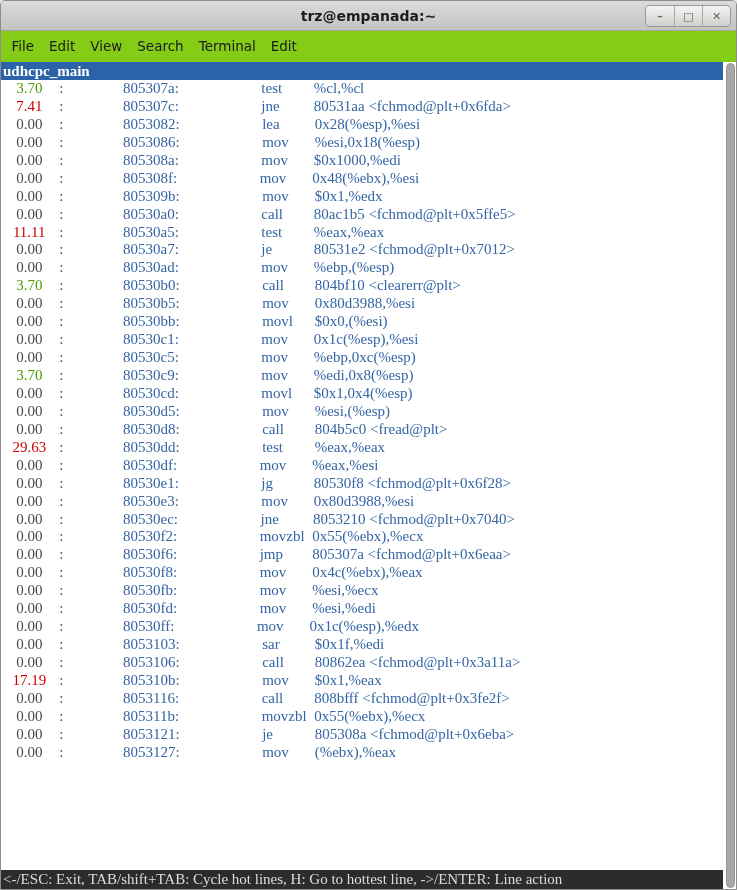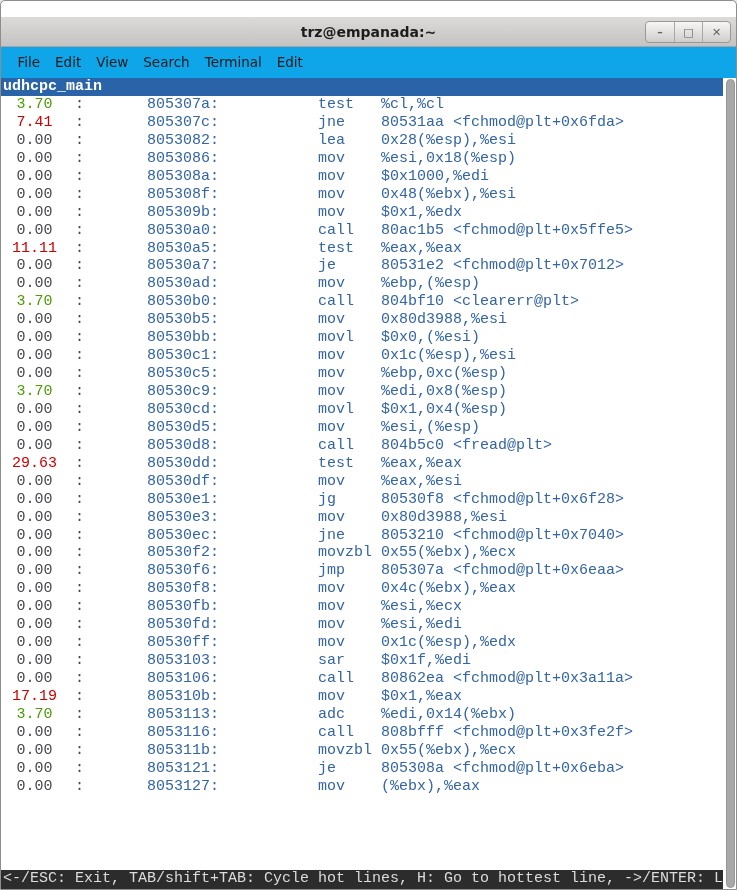--- a/index.html
+++ b/index.html
@@ -12,21 +12,21 @@
     display:flex; flex-direction:column;
     font-family:"DejaVu Sans", sans-serif;
     background:#ffffff;
   }
   
   .titlebar {
     height:30px; flex:0 0 30px;
     background:linear-gradient(#dcdbda,#c5c3c1);
     border-bottom:1px solid #a6a4a2;
     position:relative;
-    display:flex; align-items:center; justify-content:center;margin-top:16px;
+    display:flex; align-items:center; justify-content:center;
   }
   .title-text {
     font-size:14px; font-weight:bold; color:#1c1c1c;
   }
   .win-controls {
     position:absolute; right:5px; top:4px;
     display:flex;
     border:1px solid #9b9997;
     border-radius:4px;
     overflow:hidden;
@@ -37,31 +37,31 @@
     display:flex; align-items:center; justify-content:center;
     font-size:11px; font-weight:bold; color:#636361;
     border-left:1px solid #aaa8a6;
     cursor:default;
     background:transparent;
   }
   .win-btn:first-child { border-left:none; }
   
   .menubar {
     height:31px; flex:0 0 31px;
-    background:#0ea5e9;
+    background:#84cc16;
     display:flex; align-items:center;
-    padding-left:9px;
+    padding-left:3px;
     font-size:13.5px; color:#1b1b1b;
   }
   .menu-item { padding:0 7.5px; line-height:31px; }
   
   .terminal { flex:1; display:flex; background:#ffffff; min-height:0; }
   .term-main { flex:1; min-width:0; display:flex; flex-direction:column; }
   .term-main, .sym-header, .statusbar {
-    font-family:Liberation Mono, monospace;
+    font-family:Liberation Serif, serif;
     font-size:15px;
   }
   .sym-header {
     flex:0 0 18px; height:18px; line-height:18px;
     background:var(--header_bg,#2b63a8);
     color:var(--header_fg,#ffffff);
     font-weight:bold;
     padding-left:2px;
     white-space:pre; overflow:hidden;
   }
@@ -157,21 +157,20 @@
           <div class="row cold"><span class="pct">0.00</span><span class="sep"> :</span><span class="addr">80530ec:</span><span class="mn">jne</span><span class="ops">8053210 &lt;fchmod@plt+0x7040&gt;</span></div>
           <div class="row cold"><span class="pct">0.00</span><span class="sep"> :</span><span class="addr">80530f2:</span><span class="mn">movzbl</span><span class="ops">0x55(%ebx),%ecx</span></div>
           <div class="row cold"><span class="pct">0.00</span><span class="sep"> :</span><span class="addr">80530f6:</span><span class="mn">jmp</span><span class="ops">805307a &lt;fchmod@plt+0x6eaa&gt;</span></div>
           <div class="row cold"><span class="pct">0.00</span><span class="sep"> :</span><span class="addr">80530f8:</span><span class="mn">mov</span><span class="ops">0x4c(%ebx),%eax</span></div>
           <div class="row cold"><span class="pct">0.00</span><span class="sep"> :</span><span class="addr">80530fb:</span><span class="mn">mov</span><span class="ops">%esi,%ecx</span></div>
           <div class="row cold"><span class="pct">0.00</span><span class="sep"> :</span><span class="addr">80530fd:</span><span class="mn">mov</span><span class="ops">%esi,%edi</span></div>
           <div class="row cold"><span class="pct">0.00</span><span class="sep"> :</span><span class="addr">80530ff:</span><span class="mn">mov</span><span class="ops">0x1c(%esp),%edx</span></div>
           <div class="row cold"><span class="pct">0.00</span><span class="sep"> :</span><span class="addr">8053103:</span><span class="mn">sar</span><span class="ops">$0x1f,%edi</span></div>
           <div class="row cold"><span class="pct">0.00</span><span class="sep"> :</span><span class="addr">8053106:</span><span class="mn">call</span><span class="ops">80862ea &lt;fchmod@plt+0x3a11a&gt;</span></div>
           <div class="row hot"><span class="pct">17.19</span><span class="sep"> :</span><span class="addr">805310b:</span><span class="mn">mov</span><span class="ops">$0x1,%eax</span></div>
-          <div class="row warm"><span class="pct">3.70</span><span class="sep"> :</span><span class="addr">8053113:</span><span class="mn">adc</span><span class="ops">%edi,0x14(%ebx)</span></div>
           <div class="row cold"><span class="pct">0.00</span><span class="sep"> :</span><span class="addr">8053116:</span><span class="mn">call</span><span class="ops">808bfff &lt;fchmod@plt+0x3fe2f&gt;</span></div>
           <div class="row cold"><span class="pct">0.00</span><span class="sep"> :</span><span class="addr">805311b:</span><span class="mn">movzbl</span><span class="ops">0x55(%ebx),%ecx</span></div>
           <div class="row cold"><span class="pct">0.00</span><span class="sep"> :</span><span class="addr">8053121:</span><span class="mn">je</span><span class="ops">805308a &lt;fchmod@plt+0x6eba&gt;</span></div>
           <div class="row cold"><span class="pct">0.00</span><span class="sep"> :</span><span class="addr">8053127:</span><span class="mn">mov</span><span class="ops">(%ebx),%eax</span></div>
         </div>
       <div class="statusbar">&lt;-/ESC: Exit, TAB/shift+TAB: Cycle hot lines, H: Go to hottest line, -&gt;/ENTER: Line action</div>
     </div>
     <div class="scrollbar">
       <div class="scroll-thumb"></div>
     </div>

